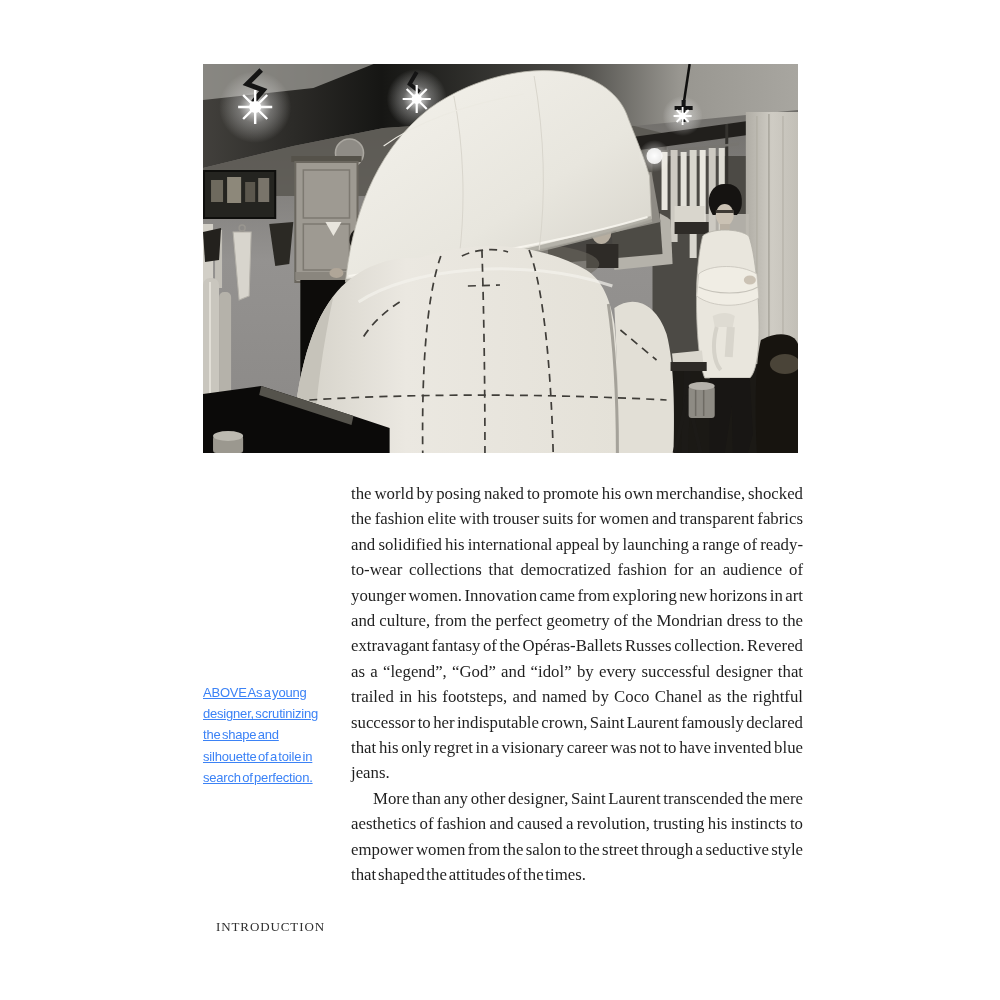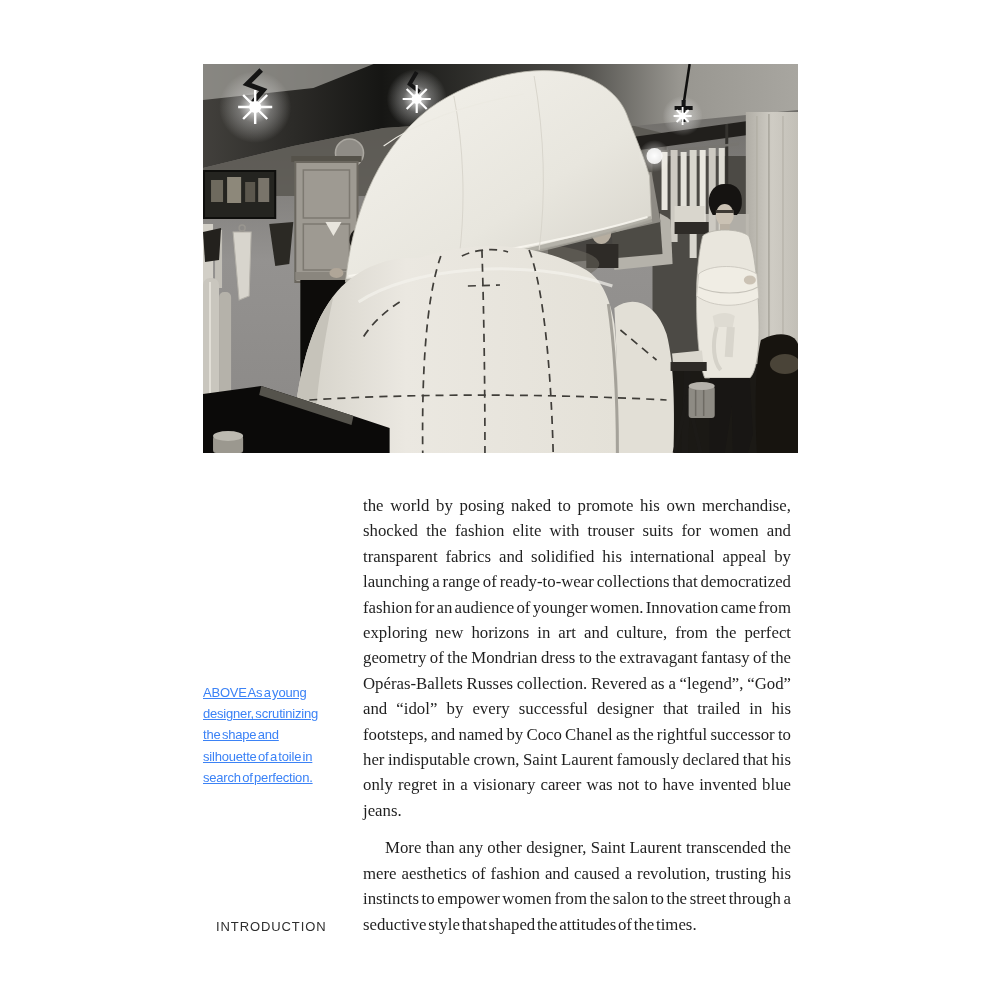--- a/index.html
+++ b/index.html
@@ -22,25 +22,25 @@
     white-space:pre-line;word-spacing:-2px;letter-spacing:-0.2px;text-decoration:underline;
   }
   .caption-above{top:618px;}
   .caption-opposite{top:741px;}
   .bodytext{
     position:absolute;left:148px;top:417px;width:452px;
     font-family:"Liberation Serif",serif;
     font-size:16.8px;line-height:25.4px;color:#1f1f1f;
     text-align:justify;word-spacing:-2.4px;
   }
-  .bodytext p{margin:12px;padding:0;}
+  .bodytext p{margin:0;padding:0;}
   .bodytext p.indent{text-indent:22px;}
   .footer{
     position:absolute;left:13px;top:855px;
-    font-family:Liberation Sans, sans-serif;
+    font-family:Liberation Serif, serif;
     font-size:13px;letter-spacing:0.9px;color:#2e2e2e;
   }
 </style>
 </head>
 <body>
 
 <div class="page">
 
   <div class="photo">
     <svg viewBox="0 0 593 389" width="595" height="389" preserveAspectRatio="none">

